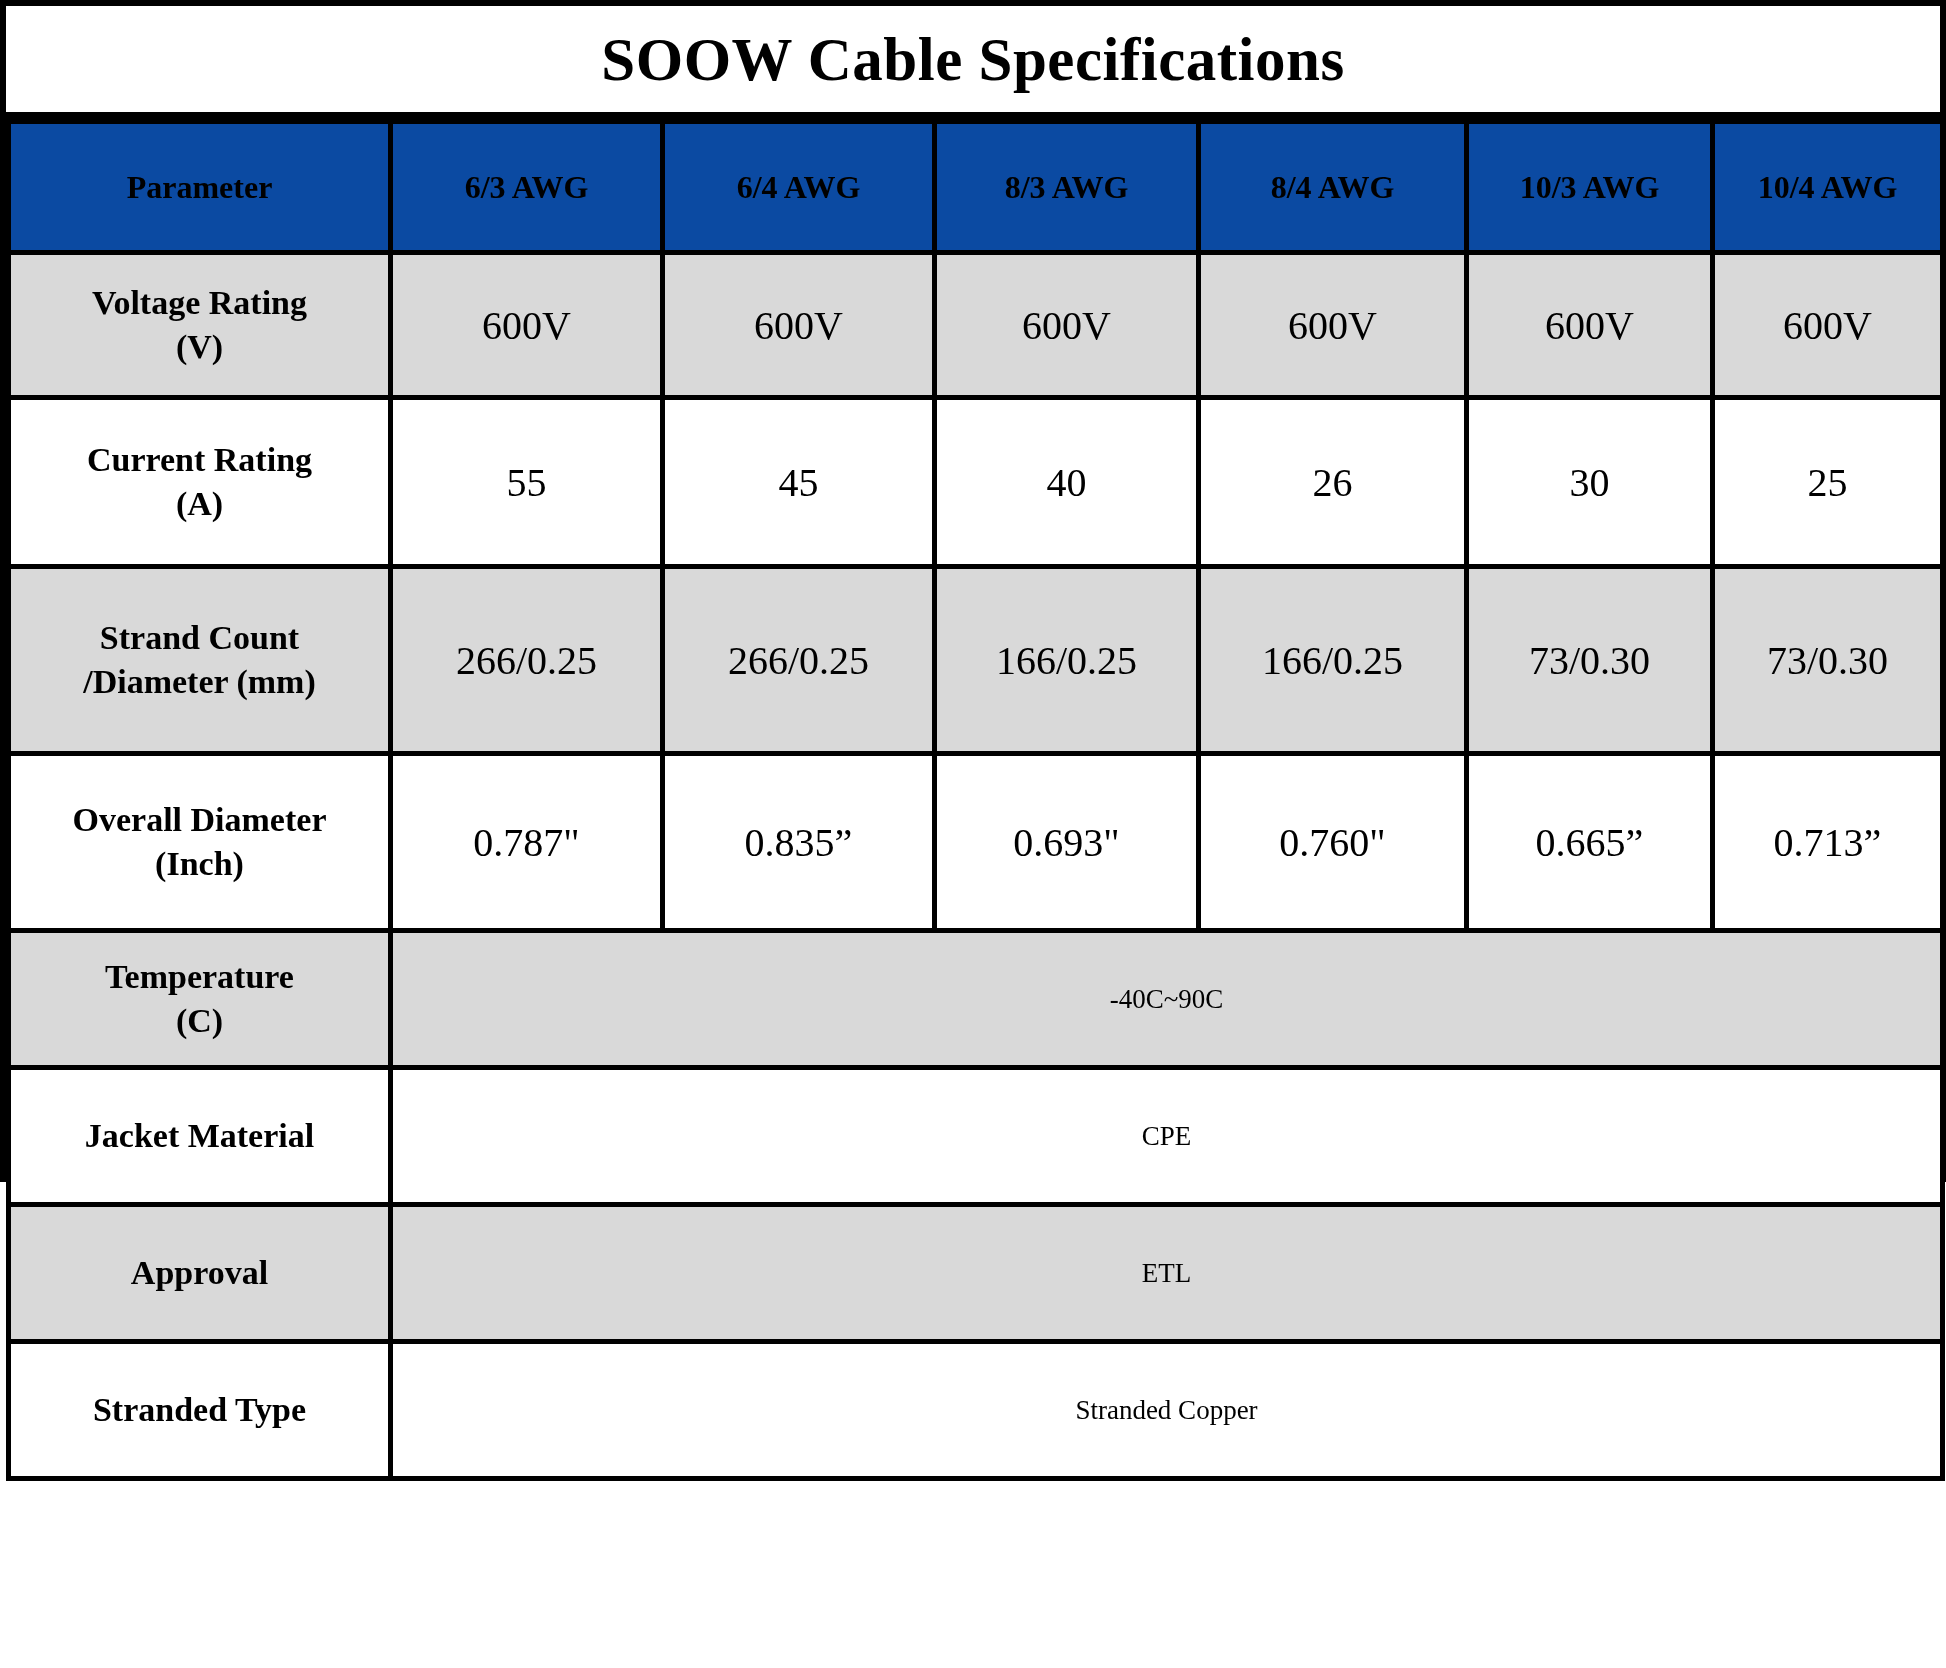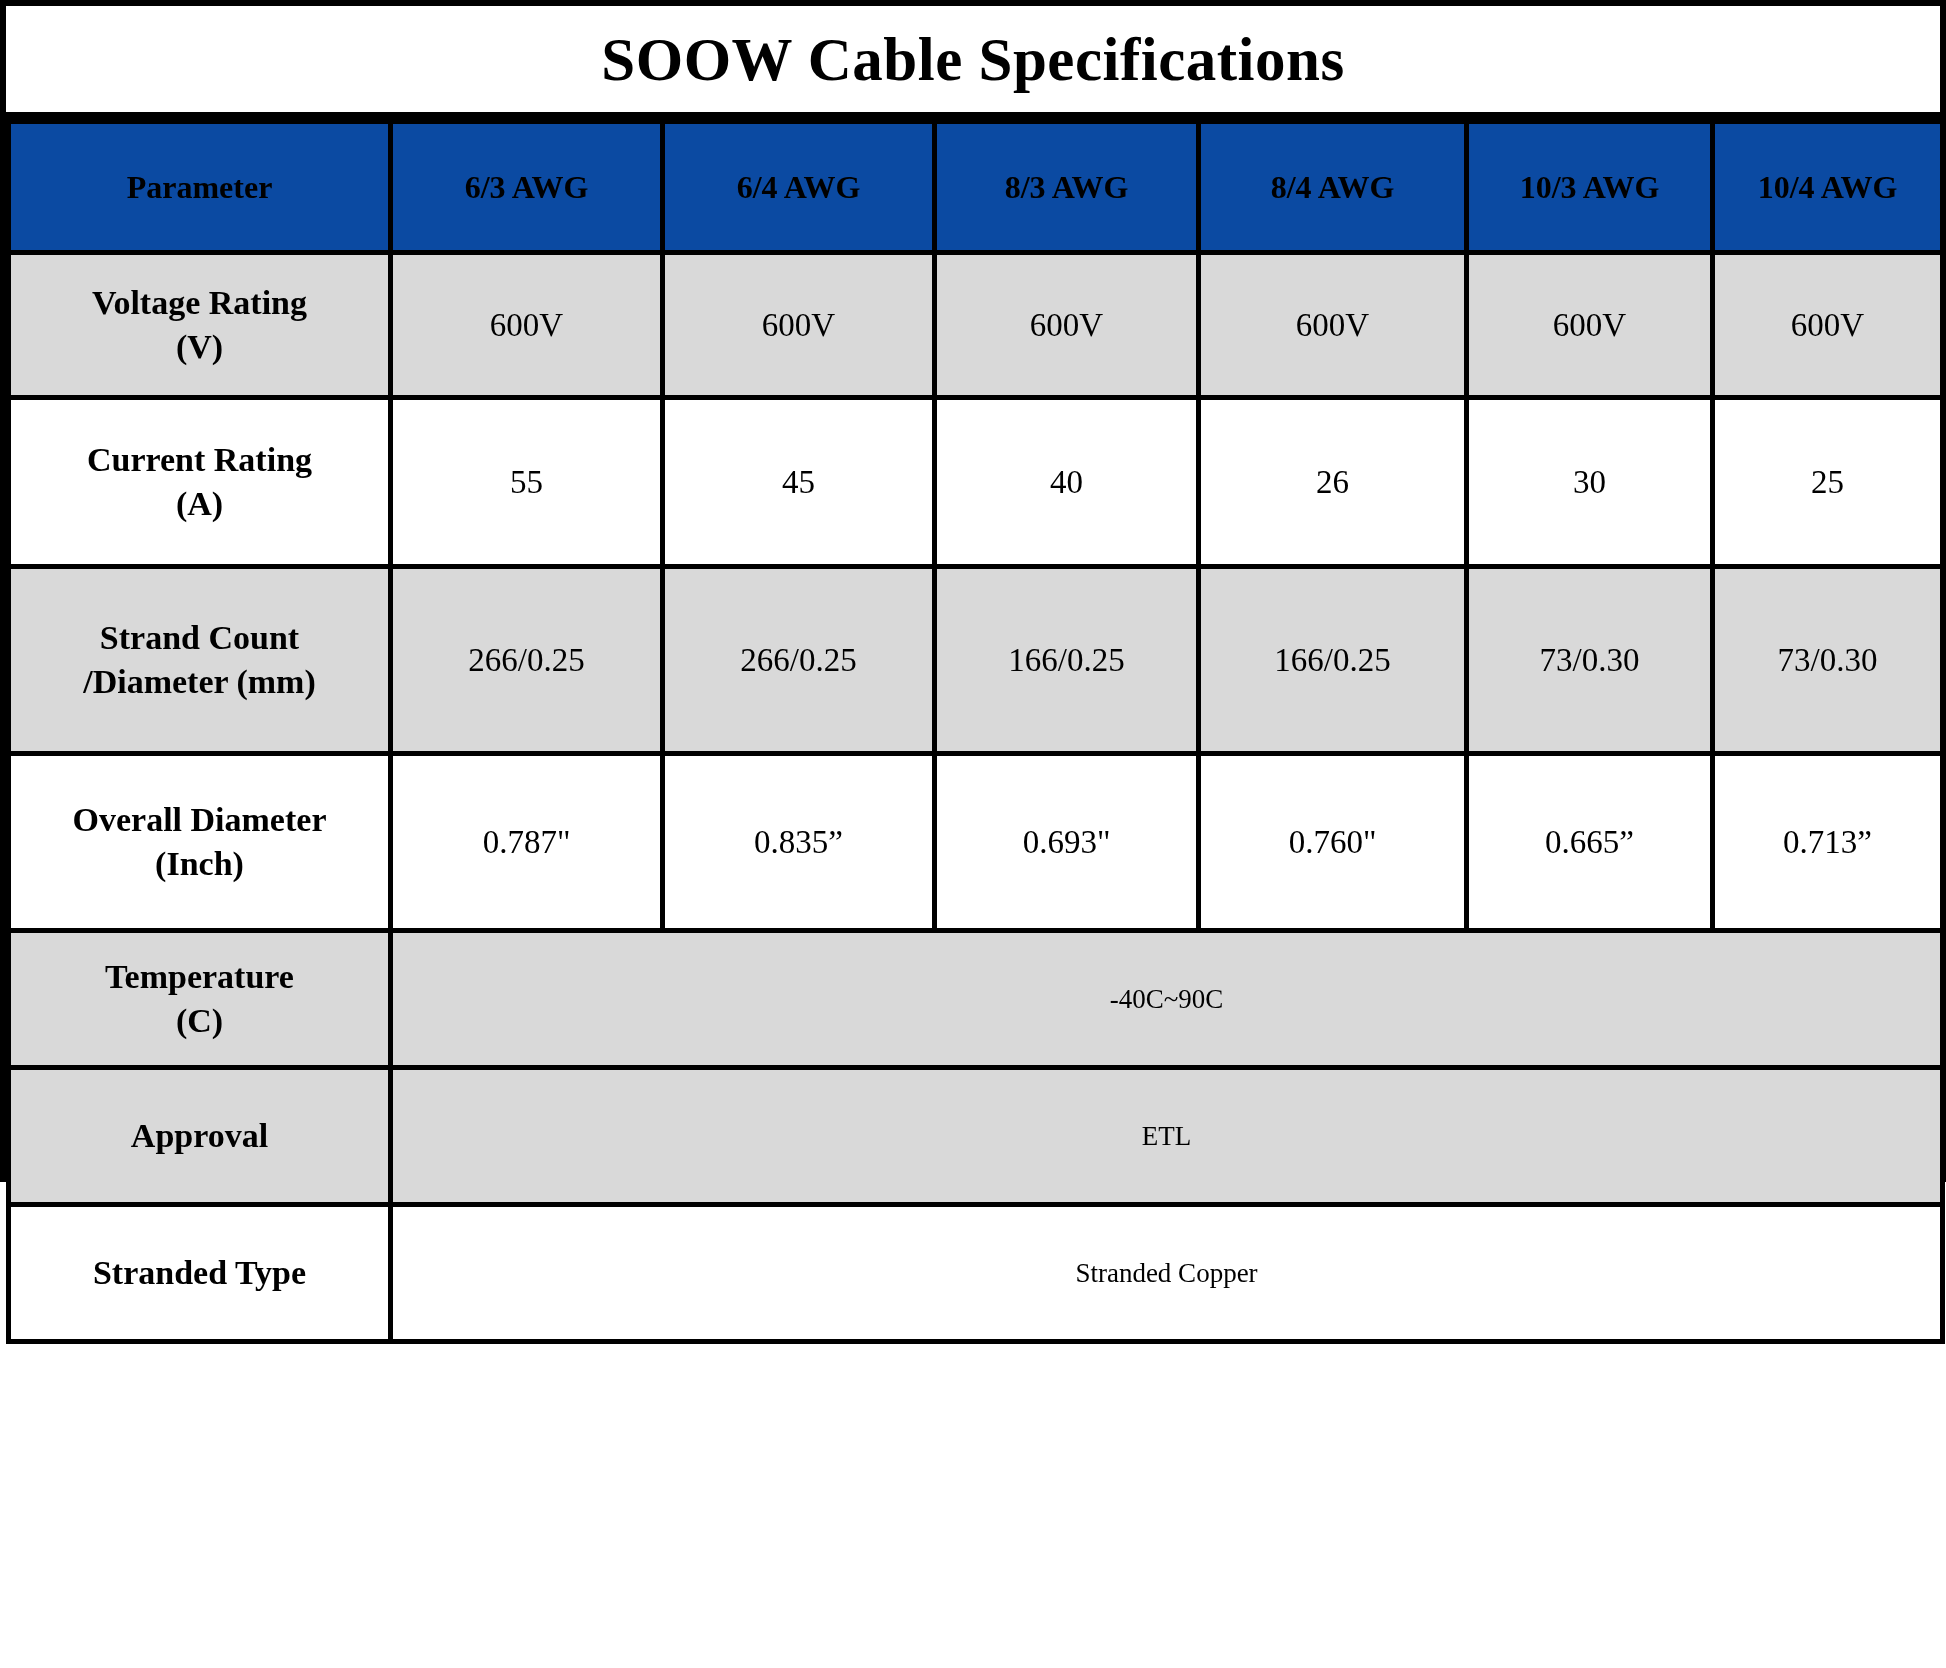--- a/index.html
+++ b/index.html
@@ -73,21 +73,21 @@
     height: 118px;
     white-space: nowrap;
   }
   
   td.rowlabel {
     font-size: 34px;
     font-weight: bold;
     line-height: 1.28;
   }
   td.val {
-    font-size: 33px;
+    font-size: 40px;
     font-weight: normal;
   }
   td.merged {
     font-size: 27px;
     font-weight: normal;
   }
   tr.shade td { background: #D9D9D9; }
   tr.plain td { background: #ffffff; }
 
   tr.r-volt td   { height: 132px; }
@@ -188,20 +188,26 @@
       </tr>
 
       <tr class="shade r-temp">
         <td class="rowlabel">
           <span class="lbl-line">Temperature</span>
           <span class="lbl-line">(C)</span>
         </td>
         <td class="merged" colspan="6">-40C~90C</td>
       </tr>
 
+      <tr class="plain r-jack">
+        <td class="rowlabel">
+          <span class="lbl-line">Jacket Material</span>
+        </td>
+        <td class="merged" colspan="6">CPE</td>
+      </tr>
 
       <tr class="shade r-appr">
         <td class="rowlabel">
           <span class="lbl-line">Approval</span>
         </td>
         <td class="merged" colspan="6">ETL</td>
       </tr>
 
       <tr class="plain r-cond">
         <td class="rowlabel">

